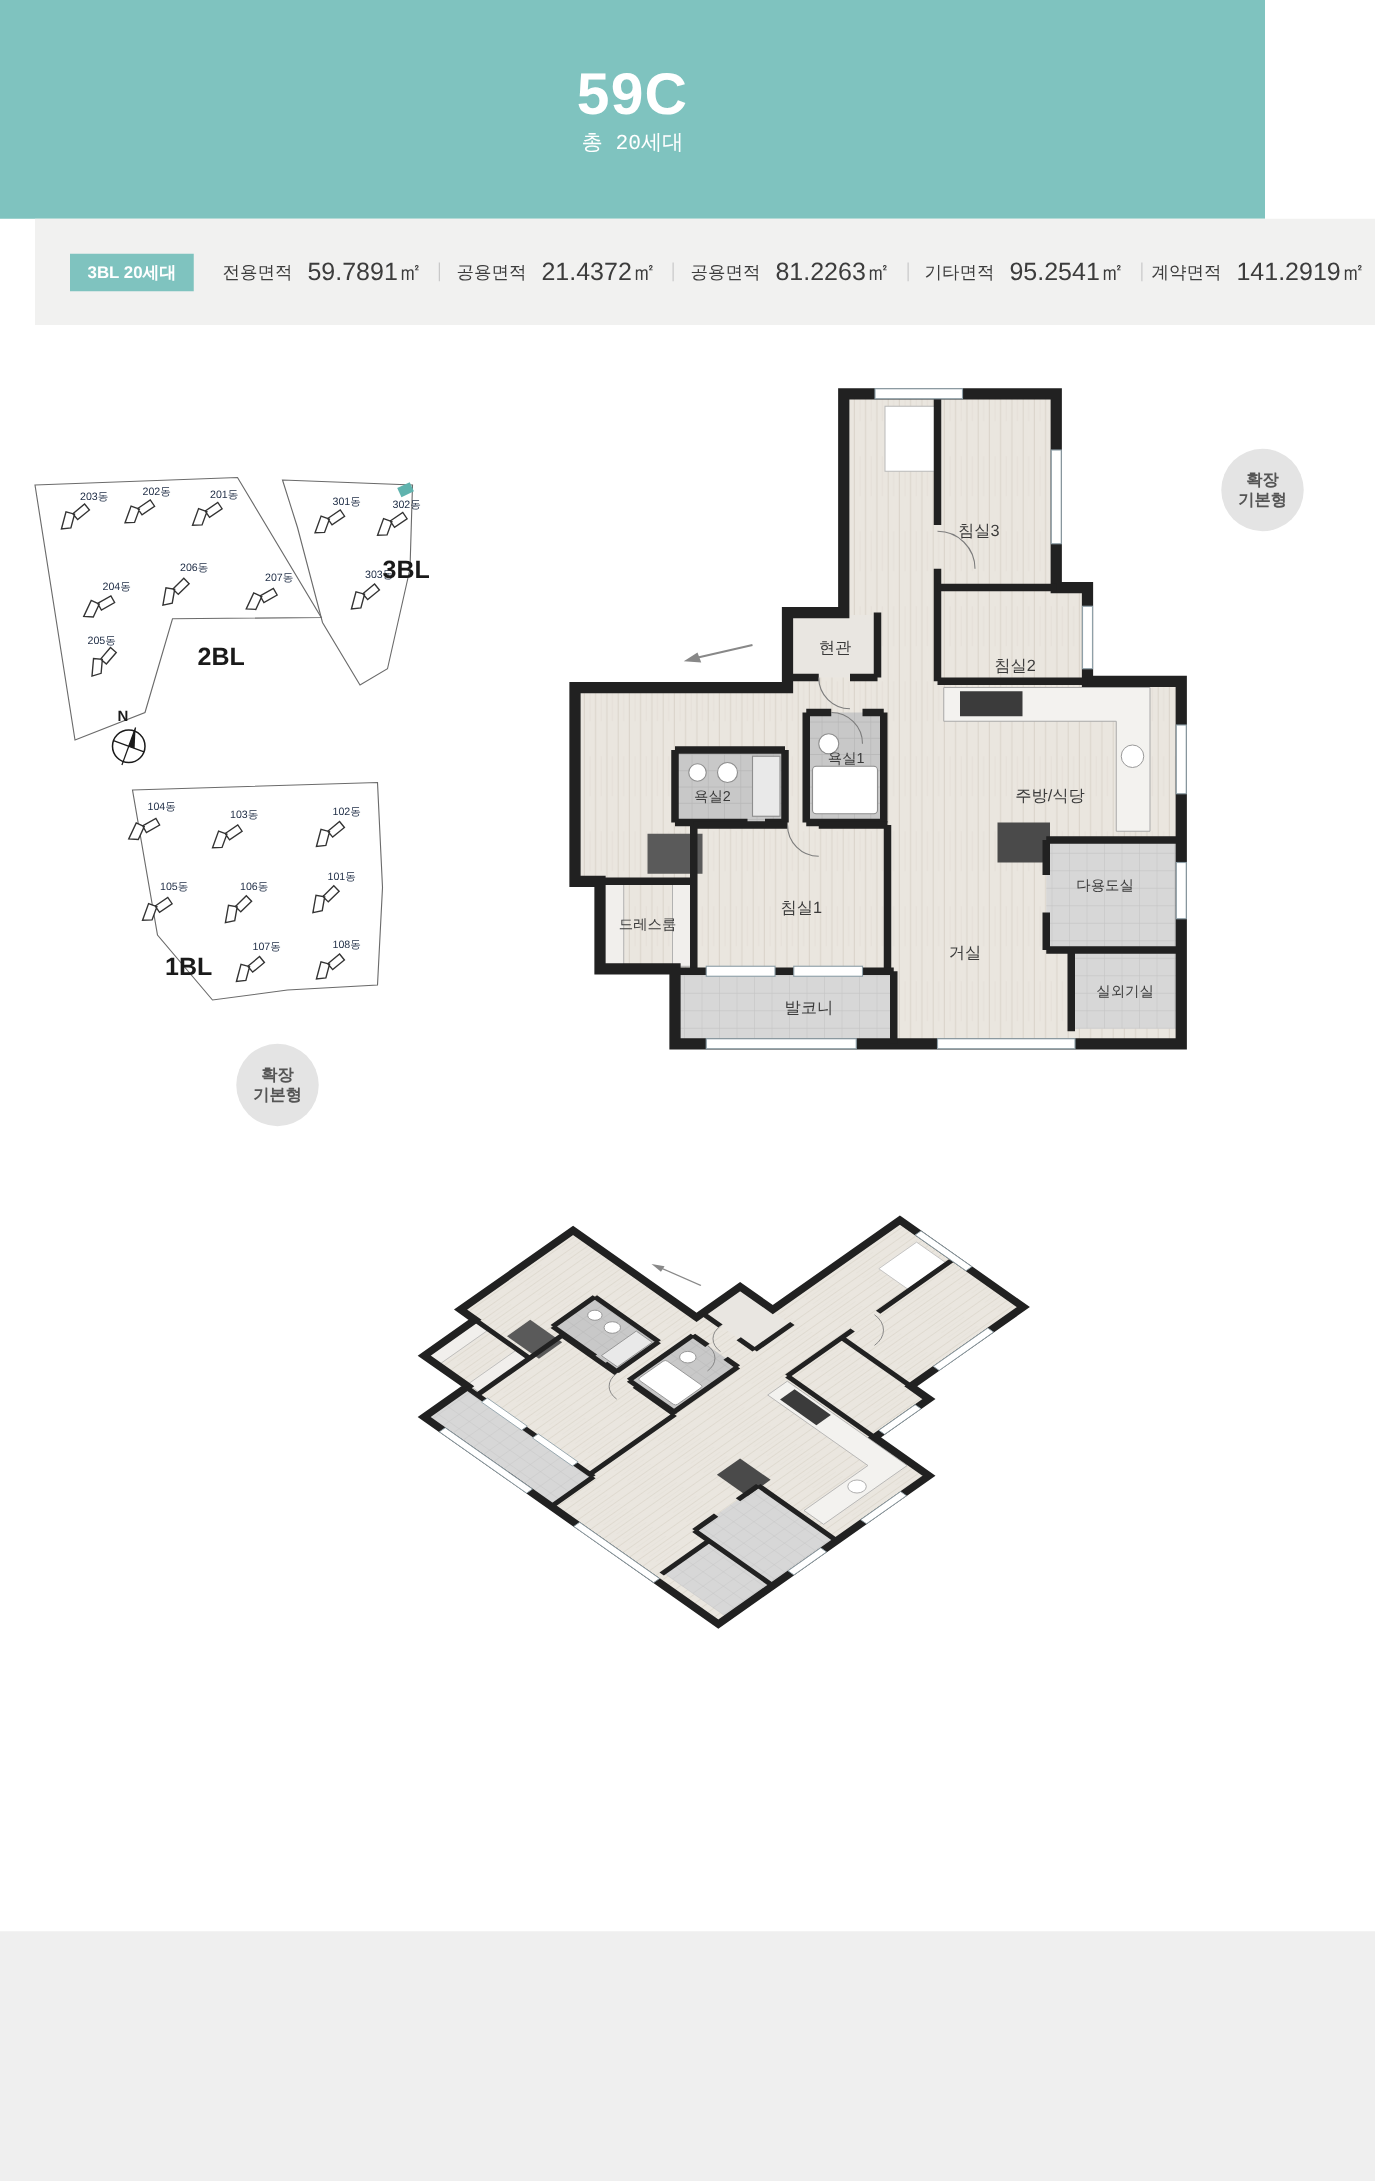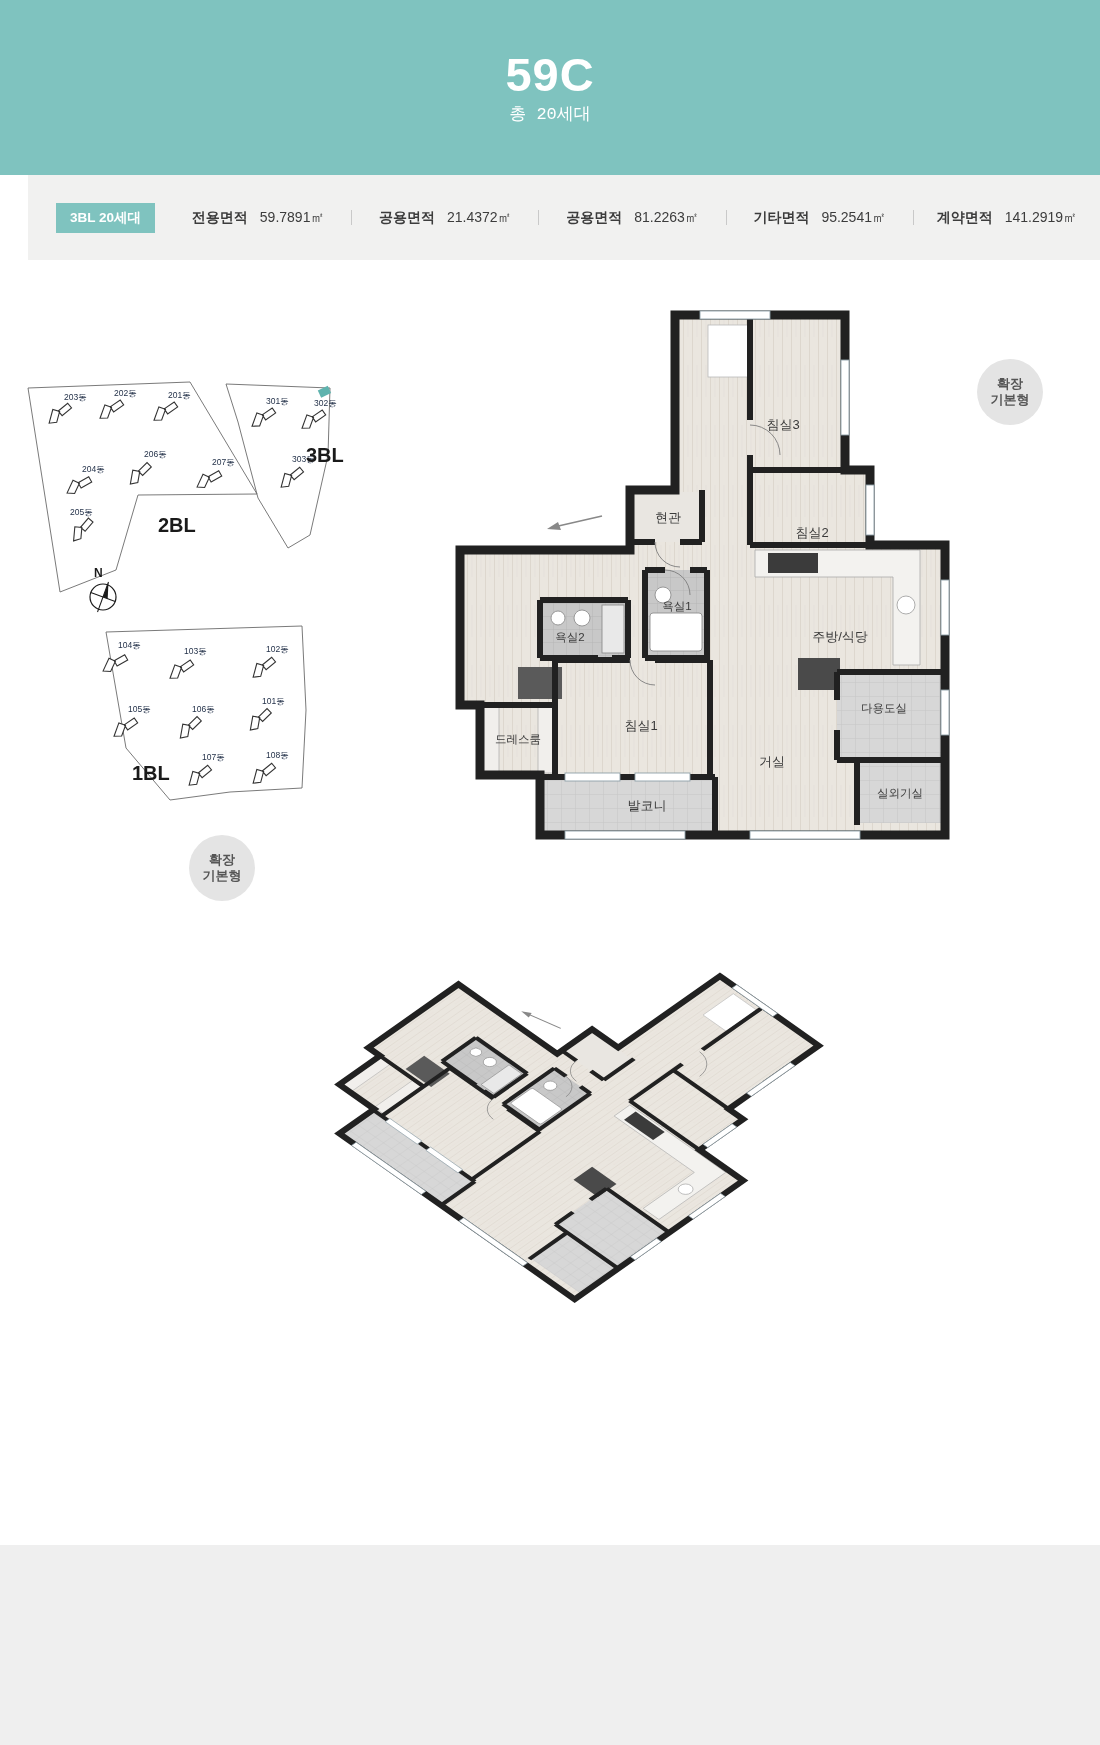--- a/index.html
+++ b/index.html
@@ -3,39 +3,39 @@
 <meta charset="utf-8">
 <style>
   * { margin:0; padding:0; box-sizing:border-box; }
   html,body { width:1100px; }
   body {
     position:relative; width:1100px; height:1745px; background:#ffffff;
     font-family:"Liberation Sans","DejaVu Sans",sans-serif; overflow:hidden;
   }
   
   .hero {
-    position:absolute; left:0; top:0; width:1100px; height:175px;
+    position:absolute; left:0; top:0; width:1012px; height:175px;
     background:#7fc3bf; display:flex; flex-direction:column;
     align-items:center; justify-content:center; gap:0;
   }
   .hero-title { color:#fff; font-size:47px; font-weight:bold; letter-spacing:1px; line-height:1; }
   .hero-sub   { color:#fff; font-size:17px; margin-top:4px;font-family:Liberation Mono, monospace; }
   
   .spec-strip {
     position:absolute; left:0; top:175px; width:1100px; height:85px;
     background:#f1f1f0; display:flex; align-items:center; padding:0 28px;margin-left:28px;
   }
   .spec-chip {
     background:#7fc3bf; color:#fff; font-size:13.5px; font-weight:bold;
     padding:6px 14px; white-space:nowrap; margin-right:10px;
   }
   .spec-items { display:flex; flex:1; align-items:center; }
   .spec-item { flex:1; display:flex; align-items:center; justify-content:center; gap:12px; white-space:nowrap; }
-  .spec-label { font-size:14px; font-weight:bold; color:#3c3c3c; }
-  .spec-value { font-size:14px; color:#3c3c3c; }
+  .spec-label { font-size:14px; font-weight:normal; color:#3c3c3c; }
+  .spec-value { font-size:20px; color:#3c3c3c; }
   .spec-sep { width:1px; height:15px; background:#c9c9c9; }
   
   .badge {
     position:absolute; width:66px; height:66px; border-radius:50%;
     background:#e4e4e4; display:flex; flex-direction:column;
     align-items:center; justify-content:center; line-height:1.25;
     font-size:13px; font-weight:bold; color:#555;
   }
   
   svg text { font-family:"Liberation Sans","DejaVu Sans",sans-serif; }

